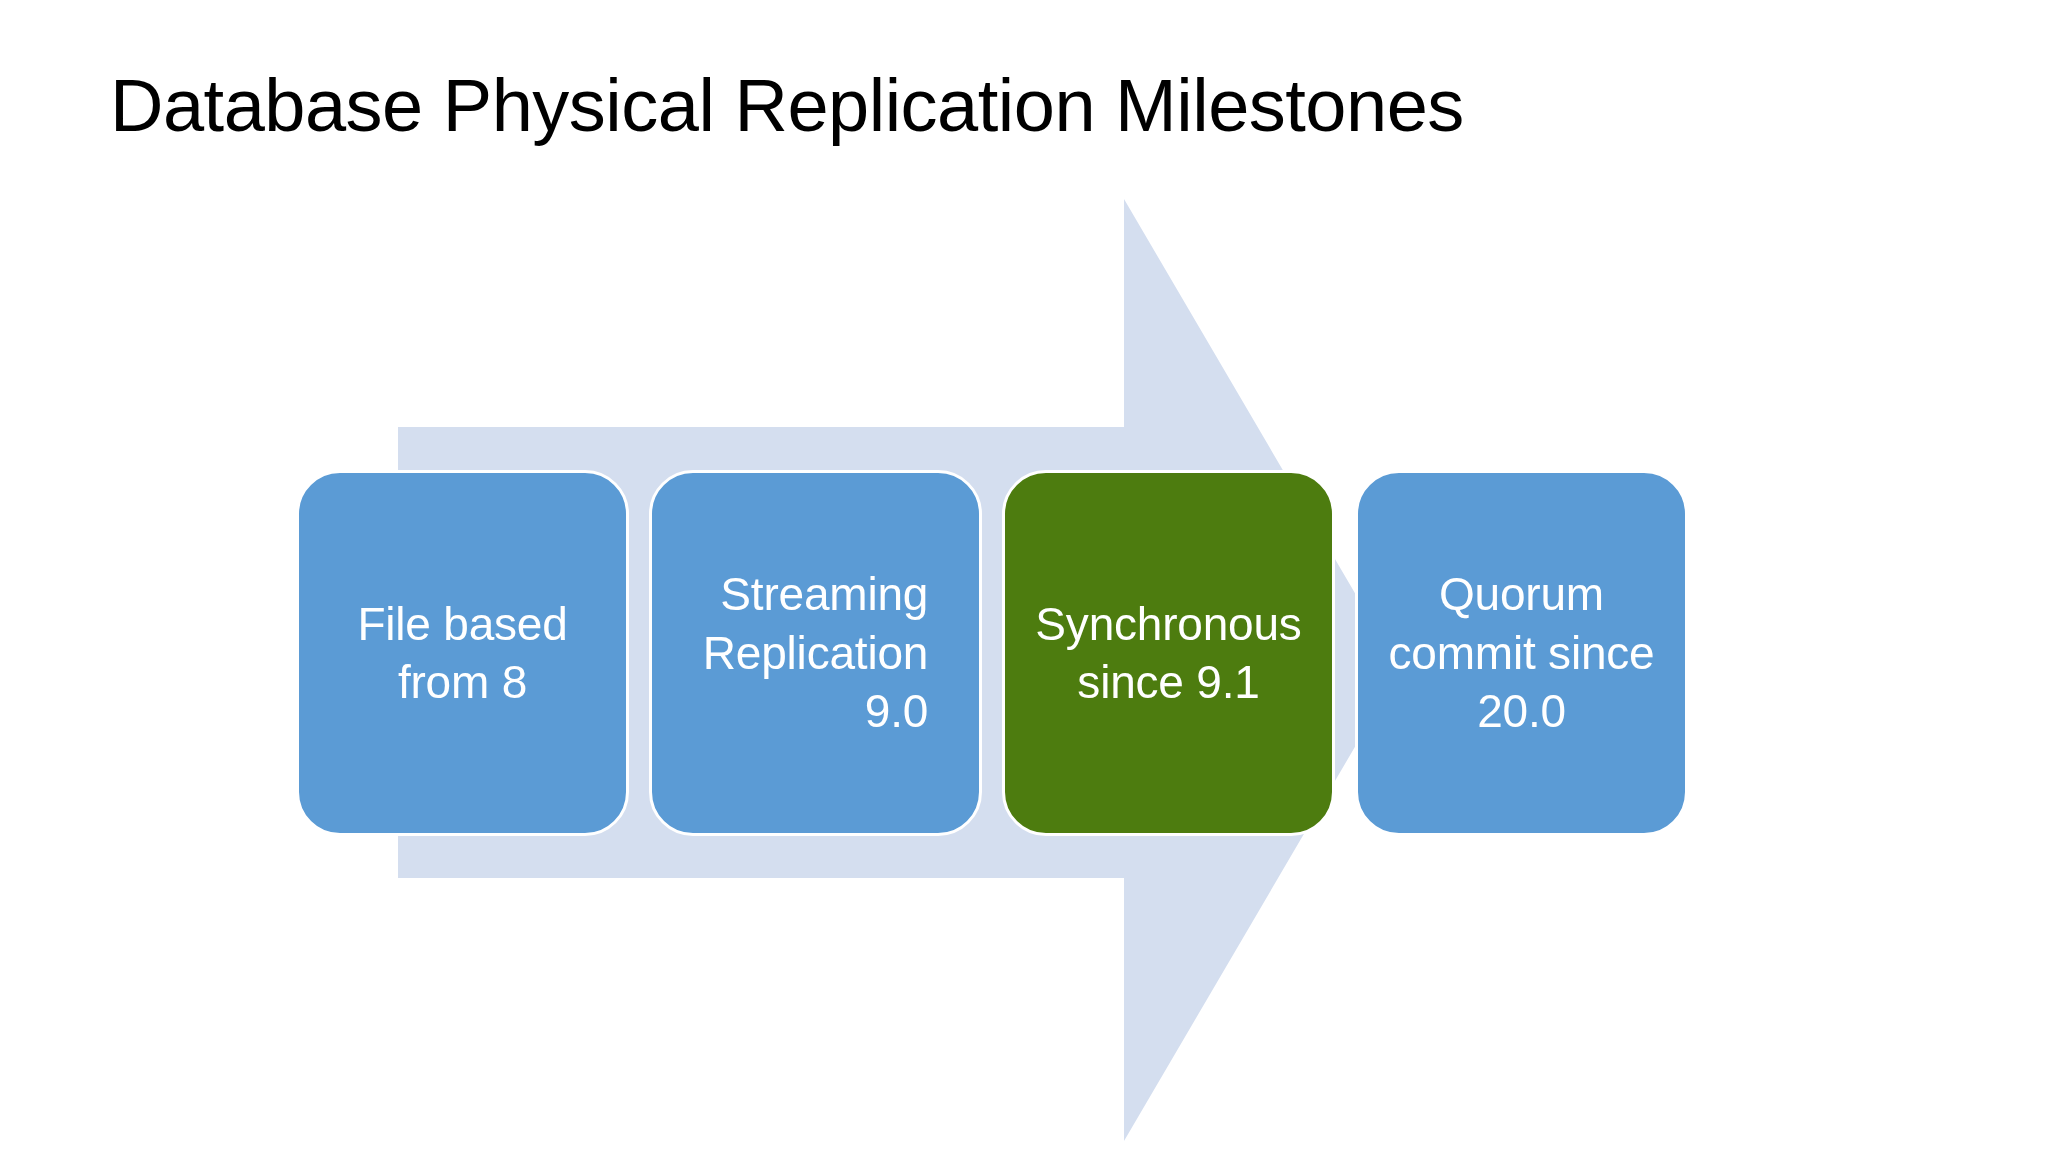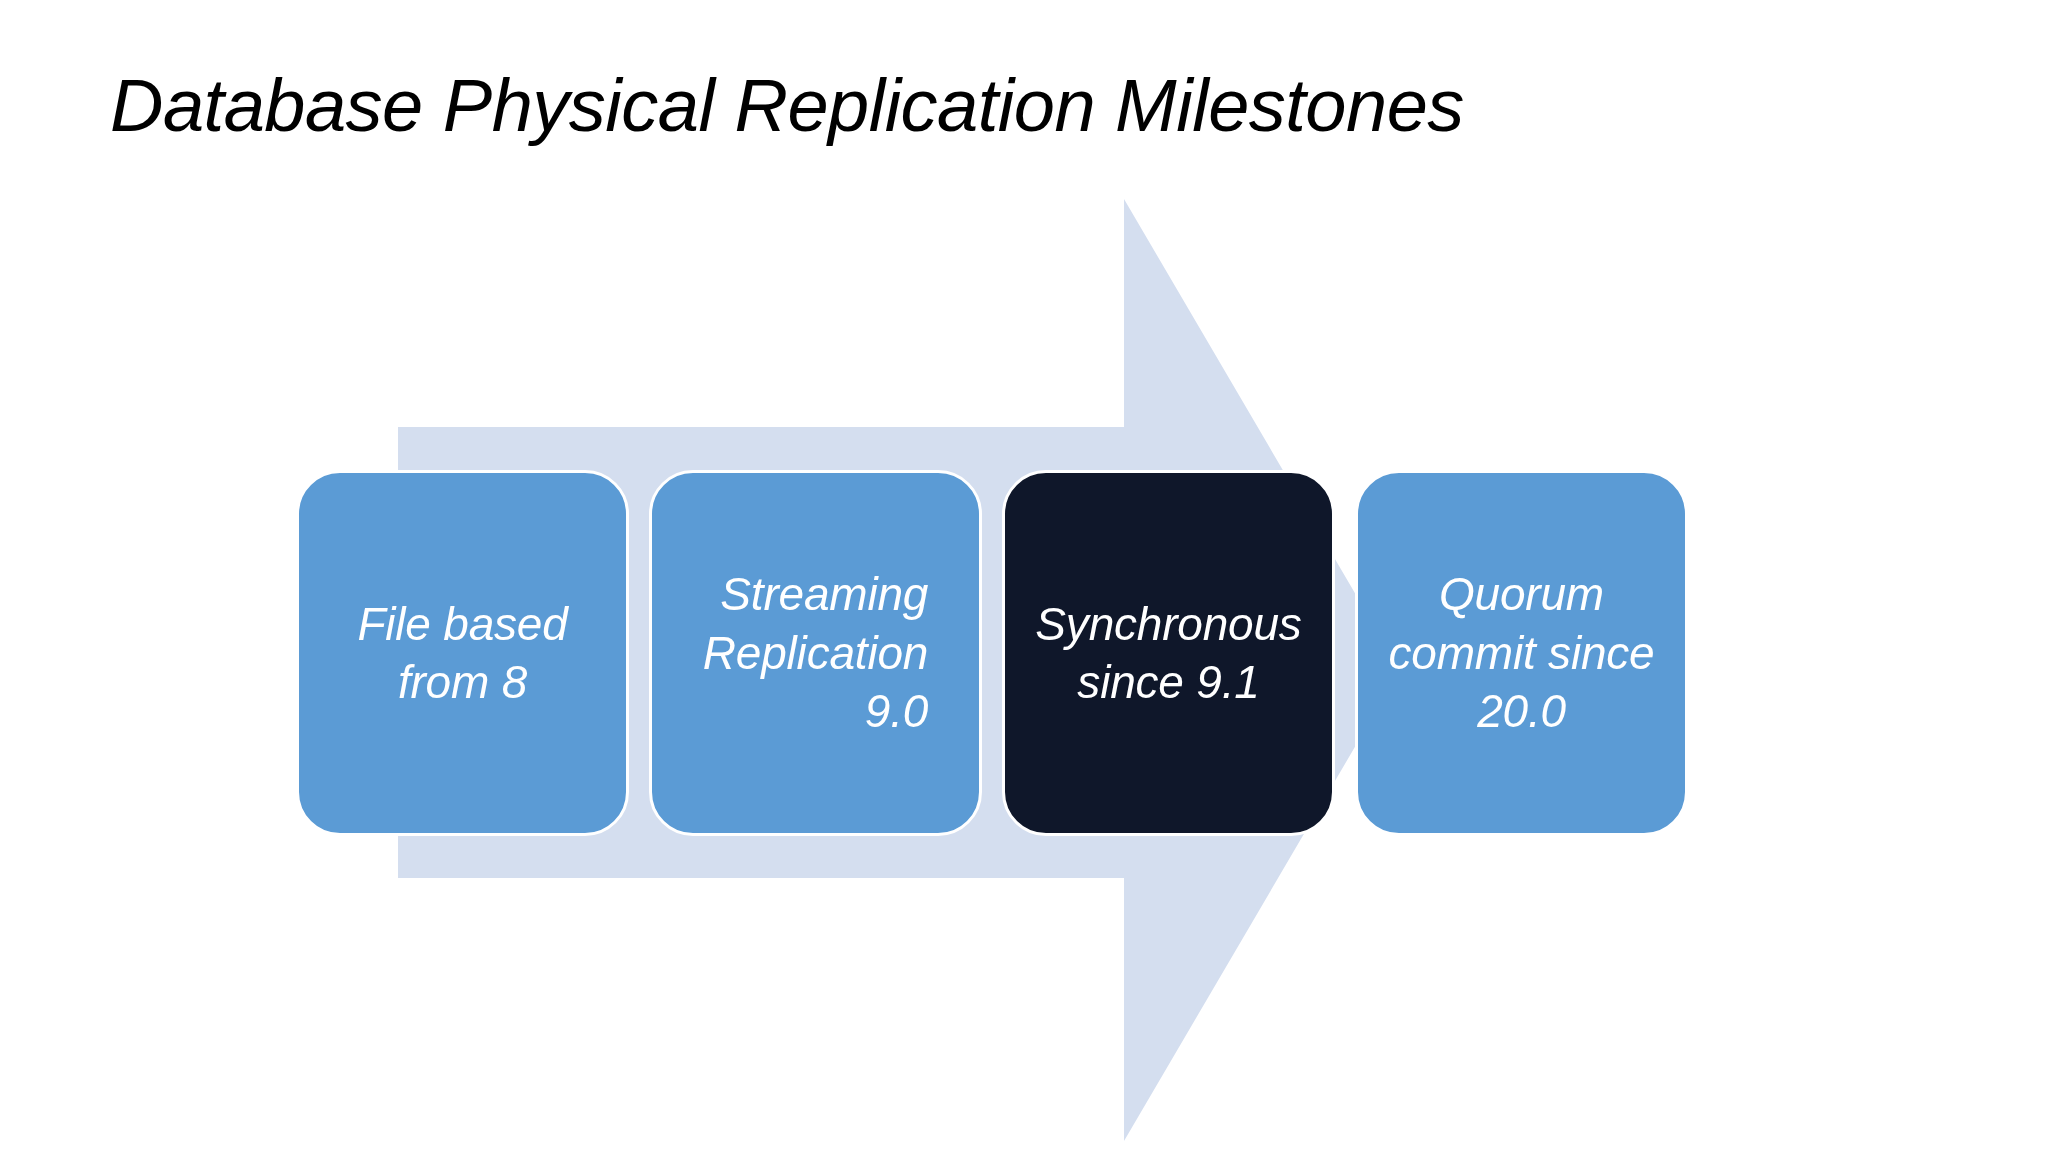--- a/index.html
+++ b/index.html
@@ -14,21 +14,20 @@
     overflow: hidden;
     font-family: "Liberation Sans", sans-serif;
     -webkit-font-smoothing: antialiased;
   }
 
   #slide {
     position: relative;
     width: 1627px;
     height: 1152px;
     background: #ffffff;
-    font-style: italic;
   }
 
   
   #slide-title {
     position: absolute;
     left: 110px;
     top: 62px;
     width: 1700px;
     font-size: 74px;
     line-height: 1.18;
@@ -108,21 +107,21 @@
       <div class="milestone-label" style="color: rgb(255, 255, 255);">File based
 from 8</div>
     </div>
 
     <div class="milestone-box" style="background: rgb(91, 155, 213); border-color: rgb(255, 255, 255); text-align: right;">
       <div class="milestone-label" style="color: rgb(255, 255, 255);">Streaming
 Replication
 9.0</div>
     </div>
 
-    <div class="milestone-box" style="background: #0f172a; border-color: rgb(255, 255, 255);">
+    <div class="milestone-box" style="background: #4d7c0f; border-color: rgb(255, 255, 255);">
       <div class="milestone-label" style="color: rgb(255, 255, 255);">Synchronous
 since 9.1</div>
     </div>
 
     <div class="milestone-box" style="background: rgb(91, 155, 213); border-color: rgb(255, 255, 255);">
       <div class="milestone-label" style="color: rgb(255, 255, 255);">Quorum
 commit since
 20.0</div>
     </div>
 

